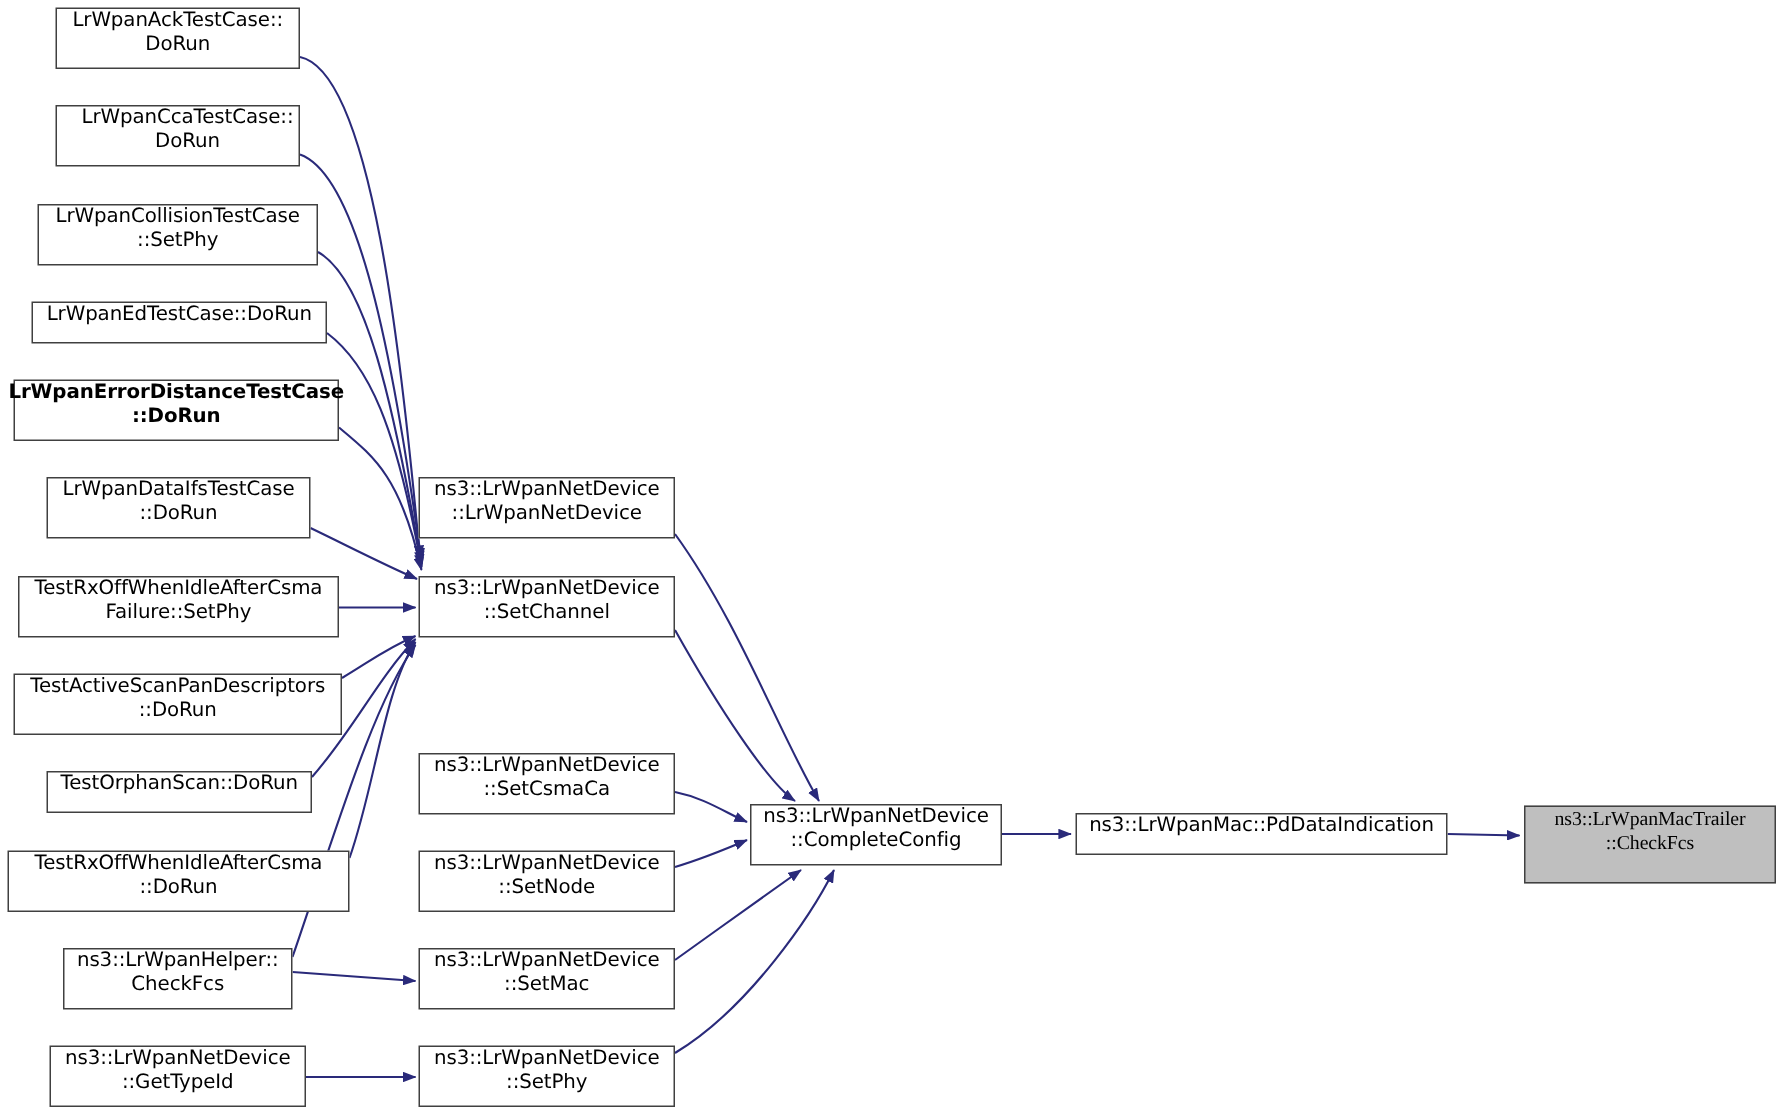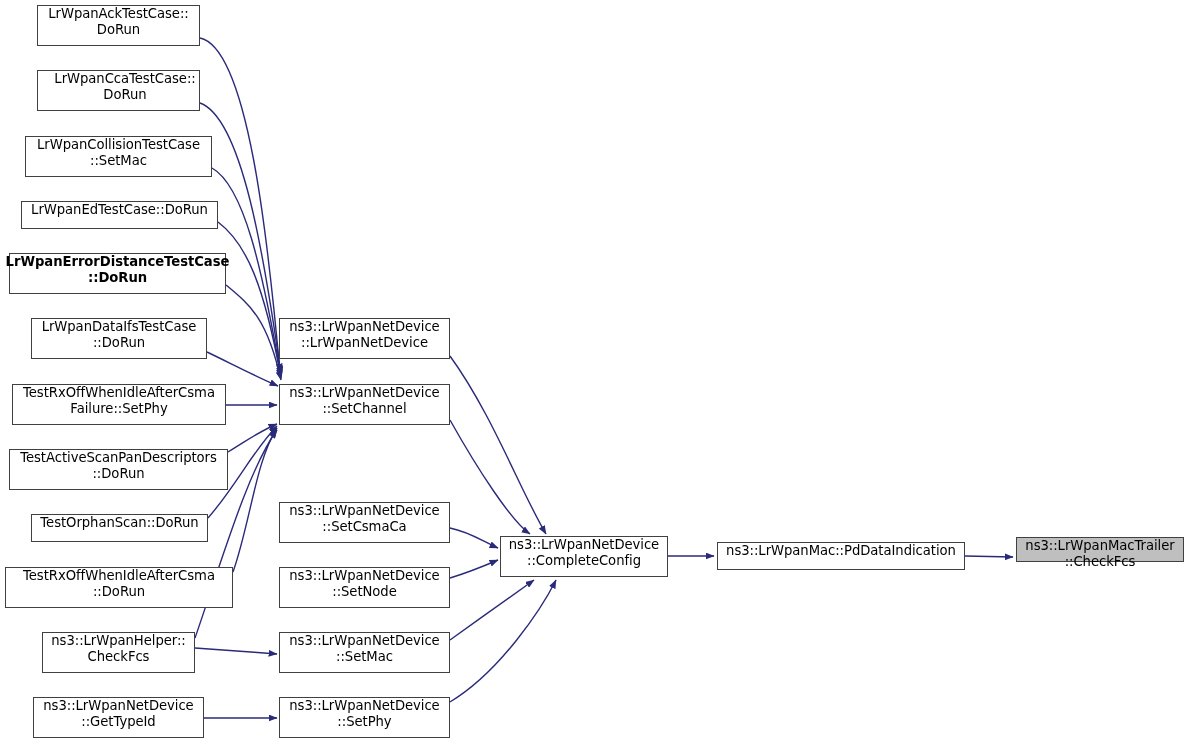--- a/index.html
+++ b/index.html
@@ -78,21 +78,21 @@
         <path d="M965,556 L1013,557" fill="none" stroke="#2a2a7a" stroke-width="1.4" marker-end="url(#arrowhead)"></path>
       </g>
   </svg>
 
   <div id="node-layer">
       <div class="node" style="left: 37px; top: 5px; width: 163px; height: 41px;"><span>LrWpanAckTestCase::
 DoRun</span></div>
       <div class="node" style="left: 37px; top: 70px; width: 163px; height: 41px; padding-left: 16px;"><span>LrWpanCcaTestCase::
 DoRun</span></div>
       <div class="node" style="left: 25px; top: 136px; width: 187px; height: 41px;"><span>LrWpanCollisionTestCase
-::SetMac</span></div>
+::SetPhy</span></div>
       <div class="node" style="left: 21px; top: 201px; width: 197px; height: 28px;"><span>LrWpanEdTestCase::DoRun</span></div>
       <div class="node" style="left: 9px; top: 253px; width: 217px; height: 41px; font-weight: bold;"><span>LrWpanErrorDistanceTestCase
 ::DoRun</span></div>
       <div class="node" style="left: 31px; top: 318px; width: 176px; height: 41px;"><span>LrWpanDataIfsTestCase
 ::DoRun</span></div>
       <div class="node" style="left: 12px; top: 384px; width: 214px; height: 41px;"><span>TestRxOffWhenIdleAfterCsma
 Failure::SetPhy</span></div>
       <div class="node" style="left: 9px; top: 449px; width: 219px; height: 41px;"><span>TestActiveScanPanDescriptors
 ::DoRun</span></div>
       <div class="node" style="left: 31px; top: 514px; width: 177px; height: 28px;"><span>TestOrphanScan::DoRun</span></div>
@@ -110,17 +110,17 @@
 ::SetCsmaCa</span></div>
       <div class="node" style="left: 279px; top: 567px; width: 171px; height: 41px;"><span>ns3::LrWpanNetDevice
 ::SetNode</span></div>
       <div class="node" style="left: 279px; top: 632px; width: 171px; height: 41px;"><span>ns3::LrWpanNetDevice
 ::SetMac</span></div>
       <div class="node" style="left: 279px; top: 697px; width: 171px; height: 41px;"><span>ns3::LrWpanNetDevice
 ::SetPhy</span></div>
       <div class="node" style="left: 500px; top: 536px; width: 168px; height: 41px;"><span>ns3::LrWpanNetDevice
 ::CompleteConfig</span></div>
       <div class="node" style="left: 717px; top: 542px; width: 248px; height: 28px;"><span>ns3::LrWpanMac::PdDataIndication</span></div>
-      <div class="node highlight" style="left: 1016px; top: 537px; width: 168px; height: 25px; background: rgb(191, 191, 191);"><span>ns3::LrWpanMacTrailer
+      <div class="node highlight" style="left: 1016px; top: 537px; width: 168px; height: 52px; background: rgb(191, 191, 191); font-family: Liberation Serif, serif;"><span>ns3::LrWpanMacTrailer
 ::CheckFcs</span></div>
     </div>
 
 </div>
 
 </body></html>

